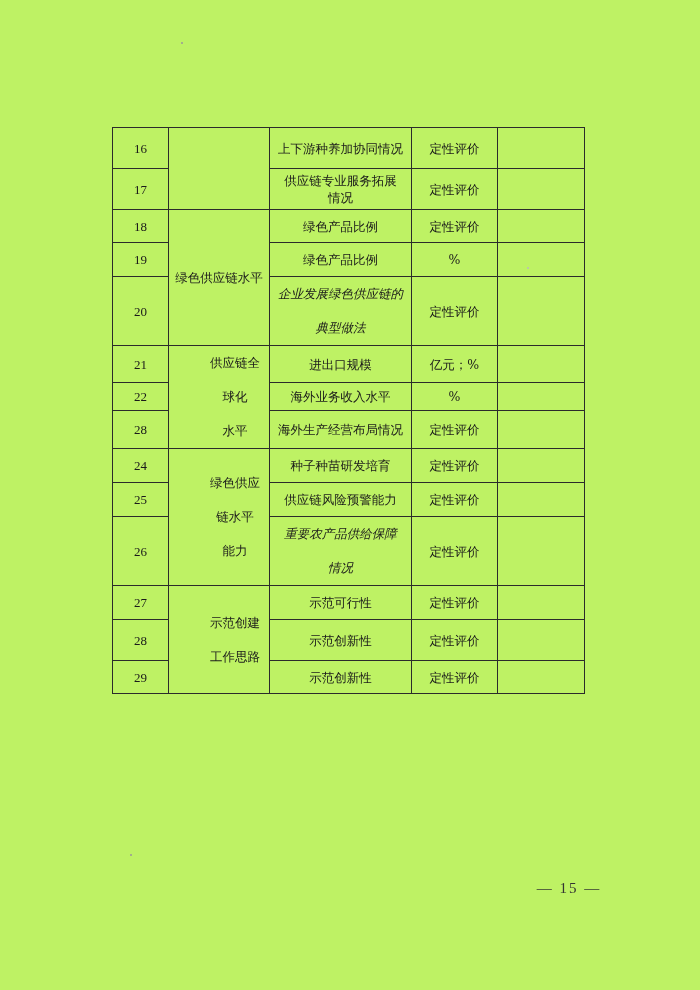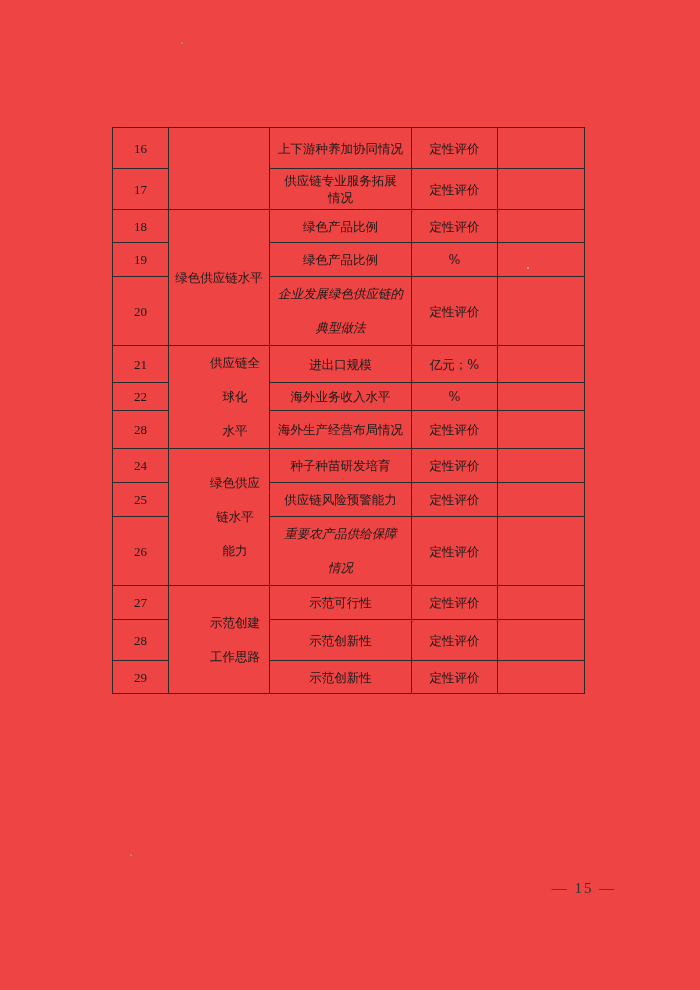--- a/index.html
+++ b/index.html
@@ -12,21 +12,21 @@
       height: 990px;
       position: relative;
       overflow: hidden;
       font-family: "DejaVu Serif", "Liberation Serif", serif;
       color: #1a1a1a;
     }
     .page {
       position: absolute;
       left: 0; top: 0;
       width: 700px; height: 990px;
-      background: #ef4444;
+      background: #bef264;
     }
     table.indicator-table {
       position: absolute;
       left: 112px;
       top: 127px;
       width: 472px;
       border-collapse: collapse;
       table-layout: fixed;
       font-size: 12.5px;
     }
@@ -43,21 +43,21 @@
     col.c-unit { width: 86px; }
     col.c-score { width: 87px; }
     td.no {
       font-family: "Liberation Serif", "DejaVu Serif", serif;
       font-size: 13px;
     }
     .tall-line { line-height: 34px; font-style: italic; }
     .cat-line { display: block; line-height: 34px; margin-left: 32px; }
     .page-number {
       position: absolute;
-      left: 544px;
+      left: 529px;
       top: 880px;
       width: 80px;
       text-align: center;
       font-family: "Liberation Serif", "DejaVu Serif", serif;
       font-size: 15px;
       color: #333;
       letter-spacing: 2px;
     }
     .speck {
       position: absolute;

